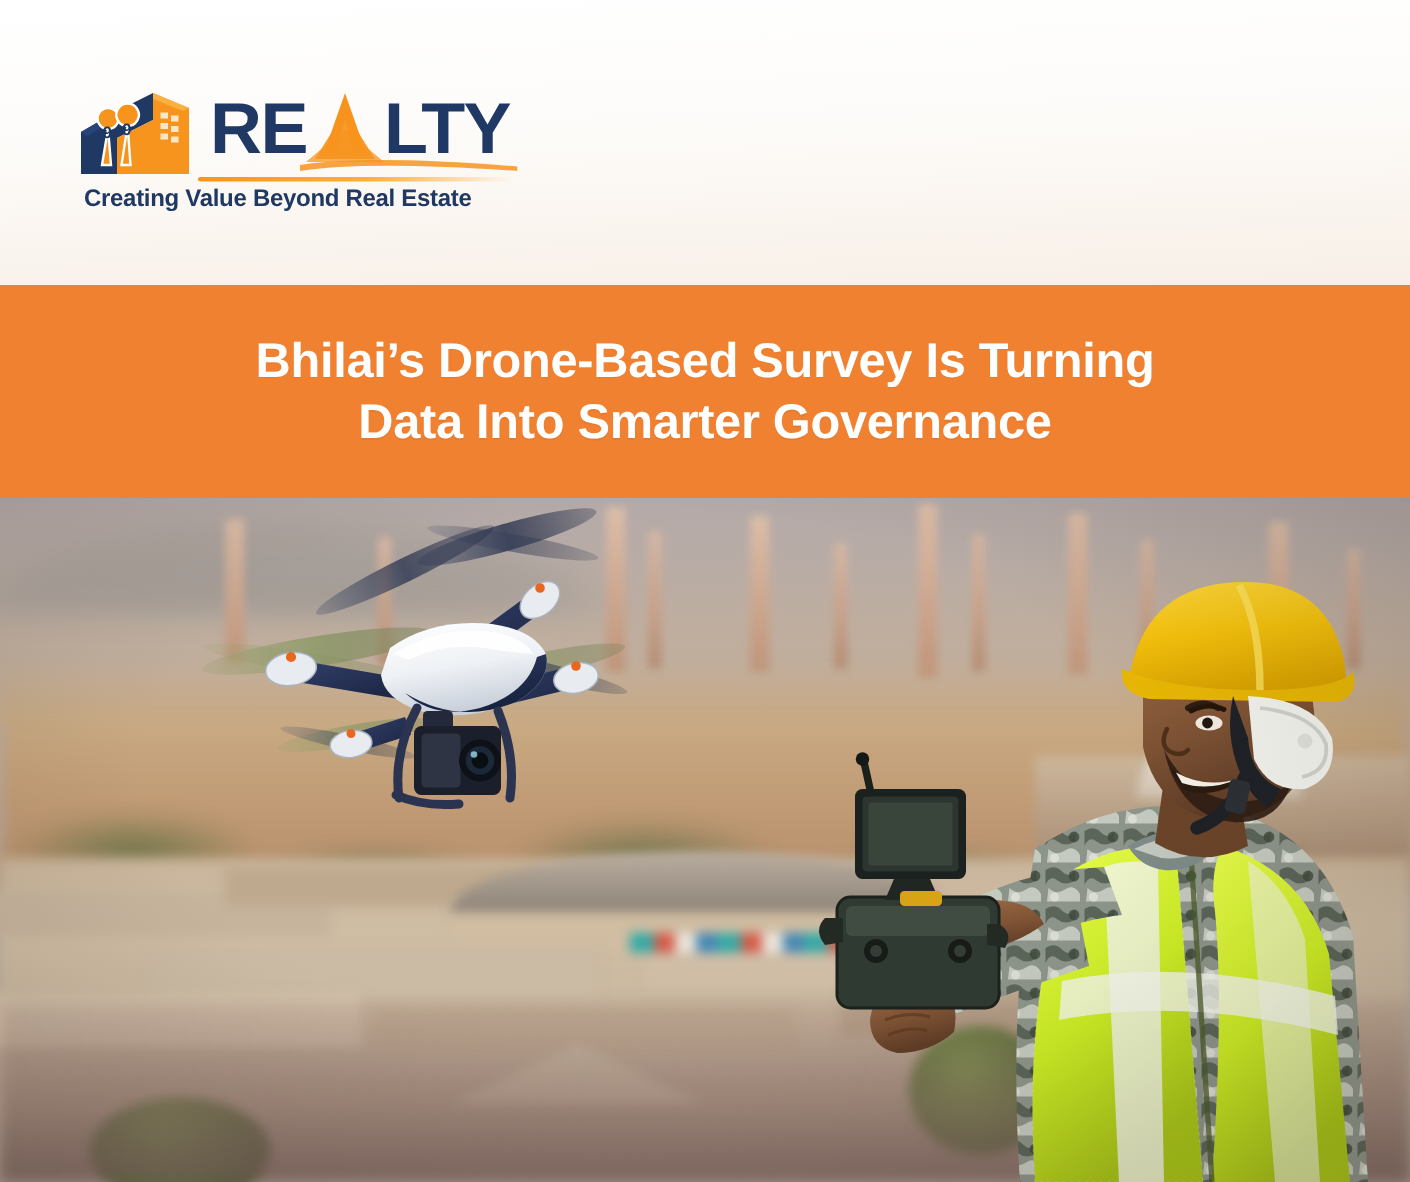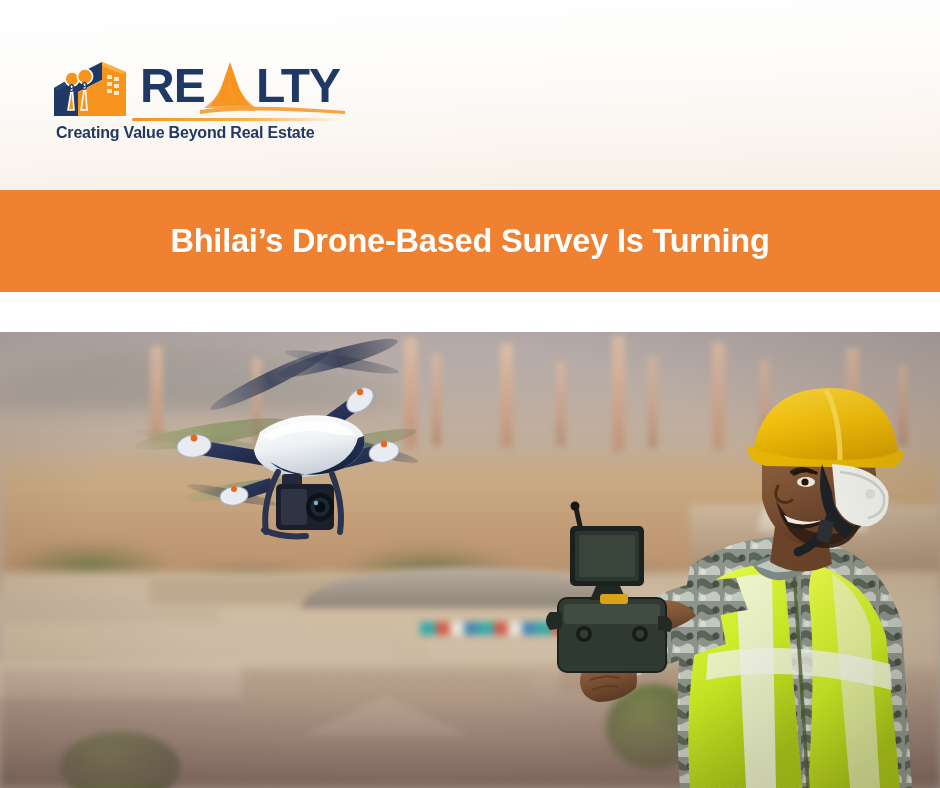--- a/index.html
+++ b/index.html
@@ -27,21 +27,21 @@
     white-space:nowrap;
   }
   .tagline-rule{
     position:absolute;left:80px;top:60px;width:210px;height:3px;
     background:linear-gradient(90deg,#f7941e 0%,#fbb040 55%,rgba(251,176,64,0) 100%);
     border-radius:2px;
   }
 
   
   .band{
-    position:absolute;left:0;top:190px;width:940px;height:102px;
+    position:absolute;left:0;top:190px;width:940px;height:142px;
     background:#f08130;
     display:flex;align-items:center;justify-content:center;
   }
   .band-title{
     color:#ffffff;text-align:center;font-size:32.5px;line-height:41px;
     font-weight:800;letter-spacing:-0.2px;max-width:860px;
     text-shadow:0 1px 0 rgba(0,0,0,.04);
   }
 
   
@@ -159,20 +159,21 @@
       </svg>
 
       <div class="tagline-rule"></div>
       <div class="tagline">Creating Value Beyond Real Estate</div>
     </div>
   </div>
 
   <div class="band">
     <div class="band-title">
       <div>Bhilai’s Drone-Based Survey Is Turning</div>
+      <div>Data Into Smarter Governance</div>
     </div>
   </div>
 
   <div class="photo">
     <div class="sky"></div>
     <div class="hill"></div>
 
     <div class="stack t" style="left:150px;top:14px;height:96px;"></div>
     <div class="stack" style="left:252px;top:26px;height:86px;"></div>
     <div class="stack t" style="left:404px;top:6px;height:110px;"></div>

